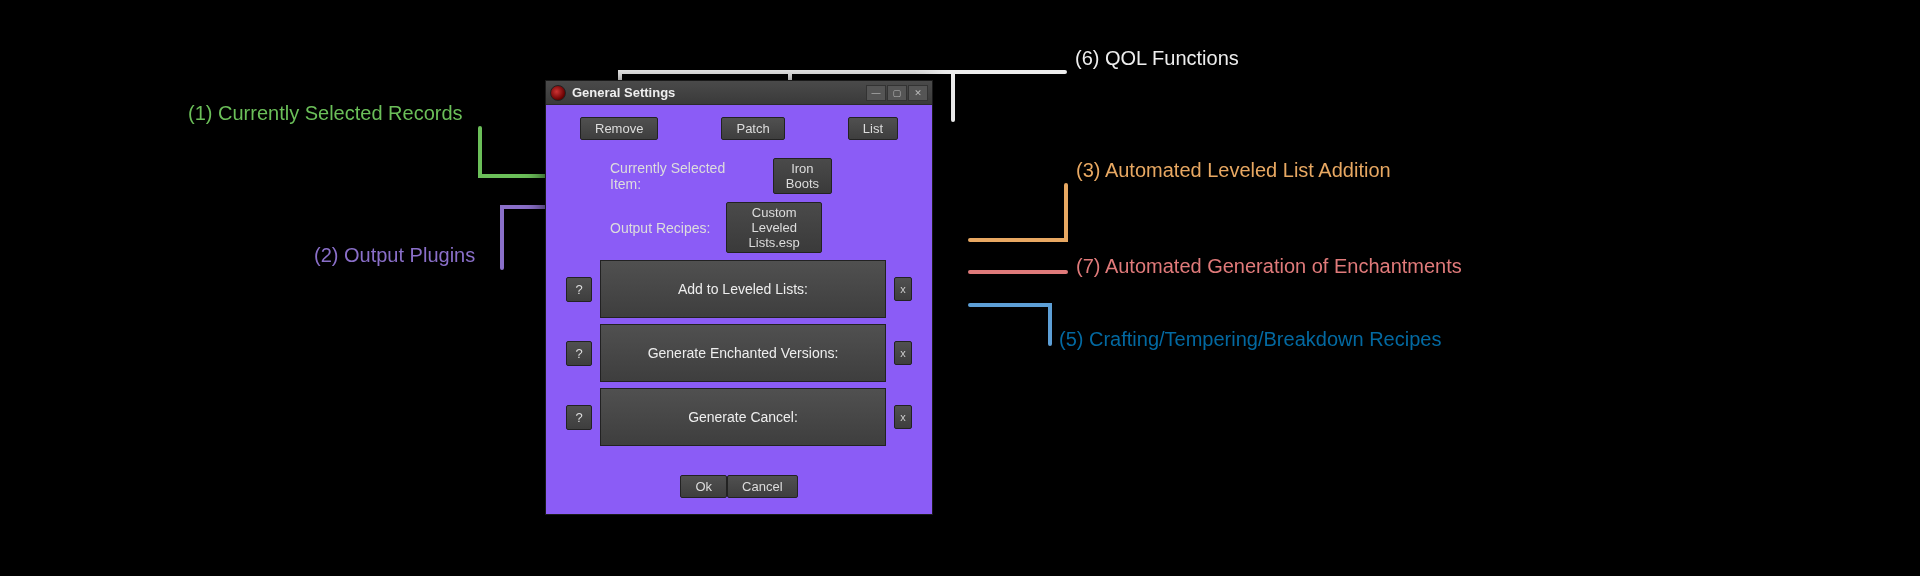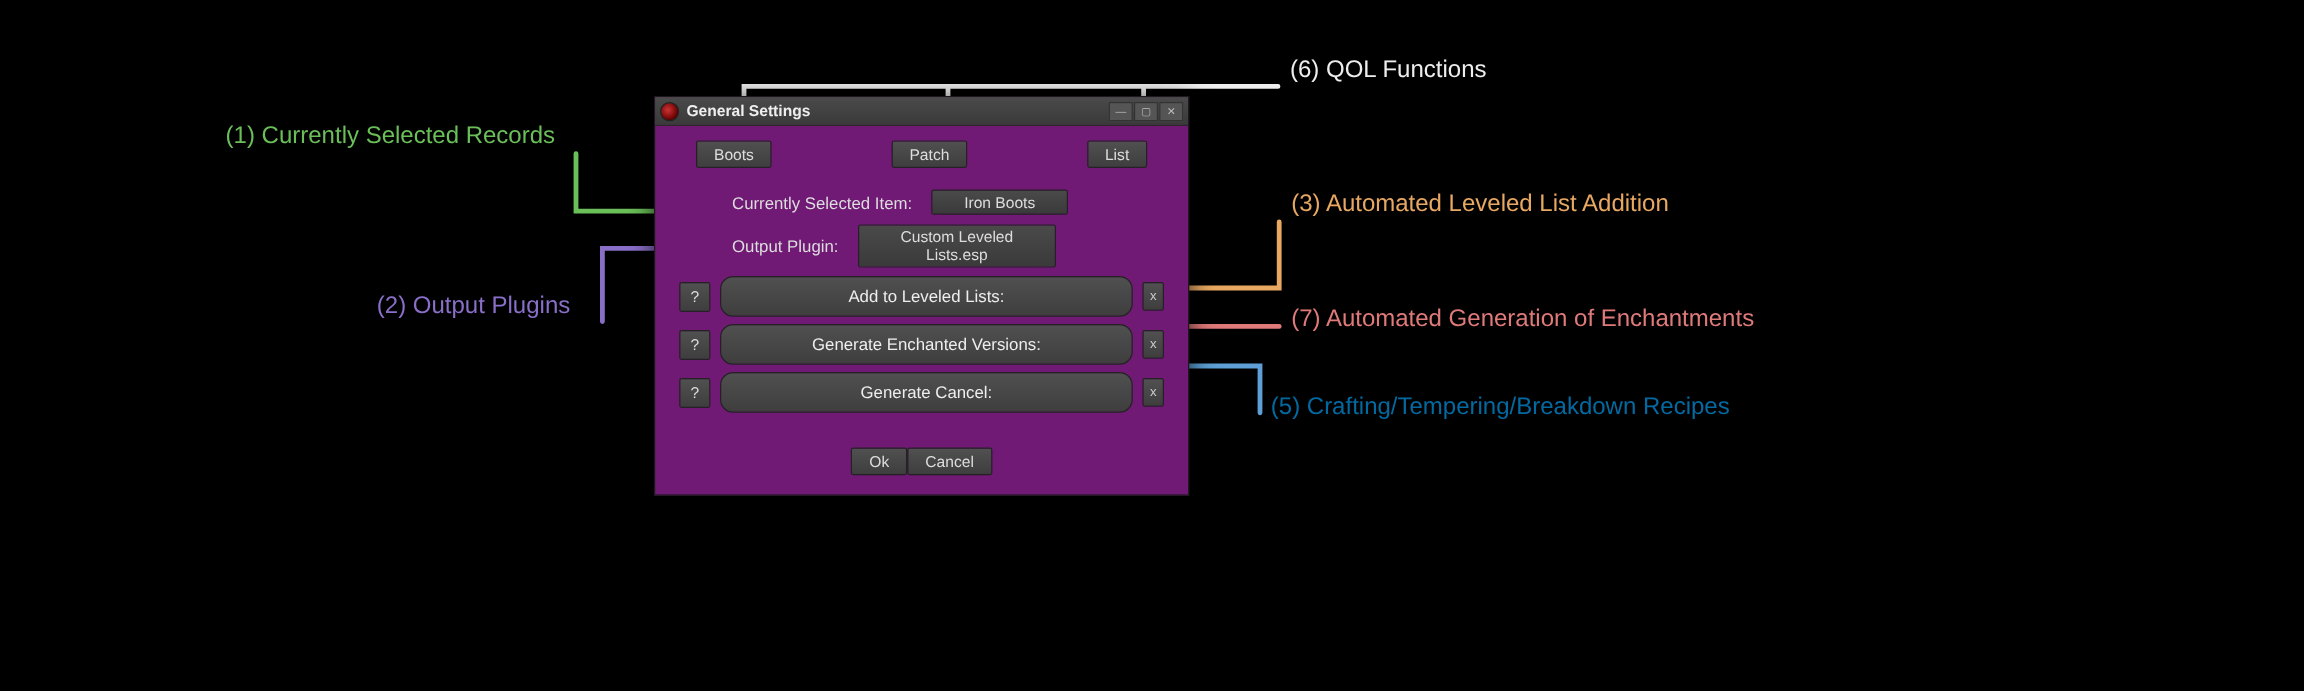--- a/index.html
+++ b/index.html
@@ -8,22 +8,22 @@
       height: 576px;
       background: #000;
       font-family: "Segoe UI", Arial, sans-serif;
       position: relative;
       overflow: hidden;
     }
     .dialog {
       position: absolute;
       left: 545px;
       top: 80px;
-      width: 446px;
-      background: #701a75;
+      width: 388px;
+      background: #8b5cf6;
       border: 1px solid #1a1a1a;
       box-shadow: 0 4px 20px rgba(0,0,0,0.8);
     }
     .titlebar {
       height: 24px;
       background: linear-gradient(to bottom, #4a4a4a, #3a3a3a);
       display: flex;
       align-items: center;
       padding: 0 4px;
       border-bottom: 1px solid #2a2a2a;
@@ -104,24 +104,24 @@
       text-align: center;
       cursor: pointer;
       border-radius: 2px;
     }
     .action-btn {
       flex: 1;
       background: linear-gradient(to bottom, #505050, #3e3e3e);
       border: 1px solid #222;
       color: #eee;
       font-size: 14px;
-      padding: 8px 0;
-      text-align: center;
-      cursor: pointer;
-      border-radius: 11px;
+      padding: 20px 0;
+      text-align: center;
+      cursor: pointer;
+      border-radius: 0;
     }
     .close-x {
       width: 18px;
       background: linear-gradient(to bottom, #505050, #3e3e3e);
       border: 1px solid #222;
       color: #ccc;
       font-size: 11px;
       padding: 5px 0;
       text-align: center;
       cursor: pointer;
@@ -178,34 +178,34 @@
     <div class="titlebar-icon"></div>
     <div class="titlebar-title">General Settings</div>
     <div class="win-btns">
       <div class="win-btn">—</div>
       <div class="win-btn">▢</div>
       <div class="win-btn">✕</div>
     </div>
   </div>
   <div class="dialog-body">
     <div class="top-btn-row">
-      <button class="btn">Boots</button>
+      <button class="btn">Remove</button>
       <div class="spacer"></div>
       <button class="btn">Patch</button>
       <div class="spacer"></div>
       <button class="btn">List</button>
     </div>
 
     <div class="field-row" style="padding-left:54px; padding-right:90px;">
       <span>Currently Selected Item:</span>
       <span class="value-box">Iron Boots</span>
     </div>
 
     <div class="field-row plugin">
-      <span>Output Plugin:</span>
+      <span>Output Recipes:</span>
       <span class="value-box">Custom Leveled Lists.esp</span>
     </div>
 
     <div class="action-row">
       <div class="help-btn">?</div>
       <div class="action-btn">Add to Leveled Lists:</div>
       <div class="close-x">x</div>
     </div>
 
     <div class="action-row">

